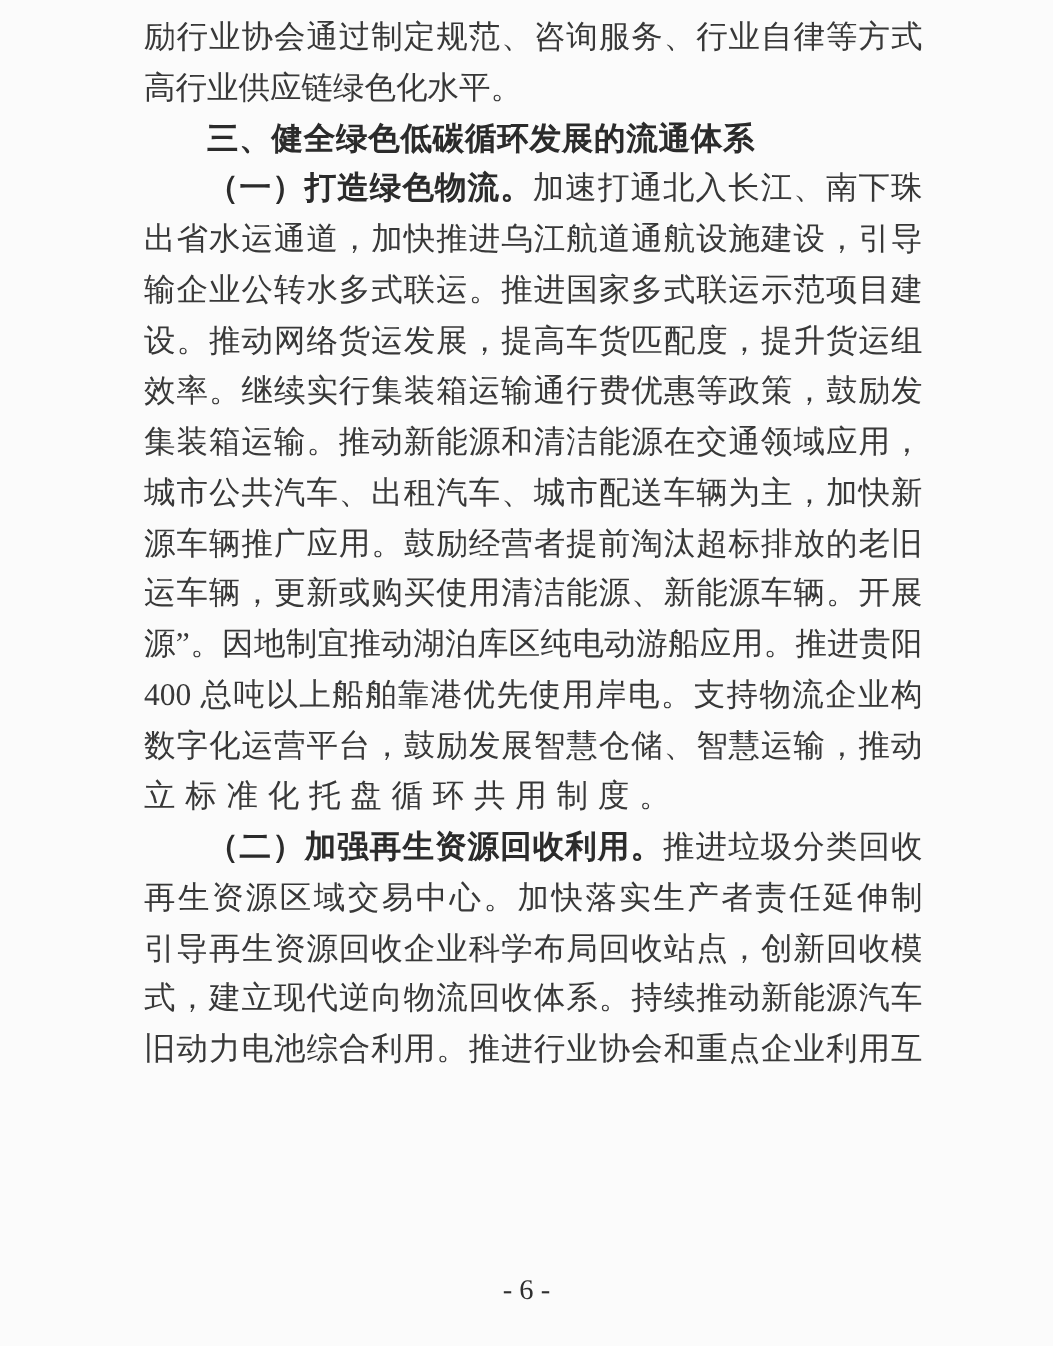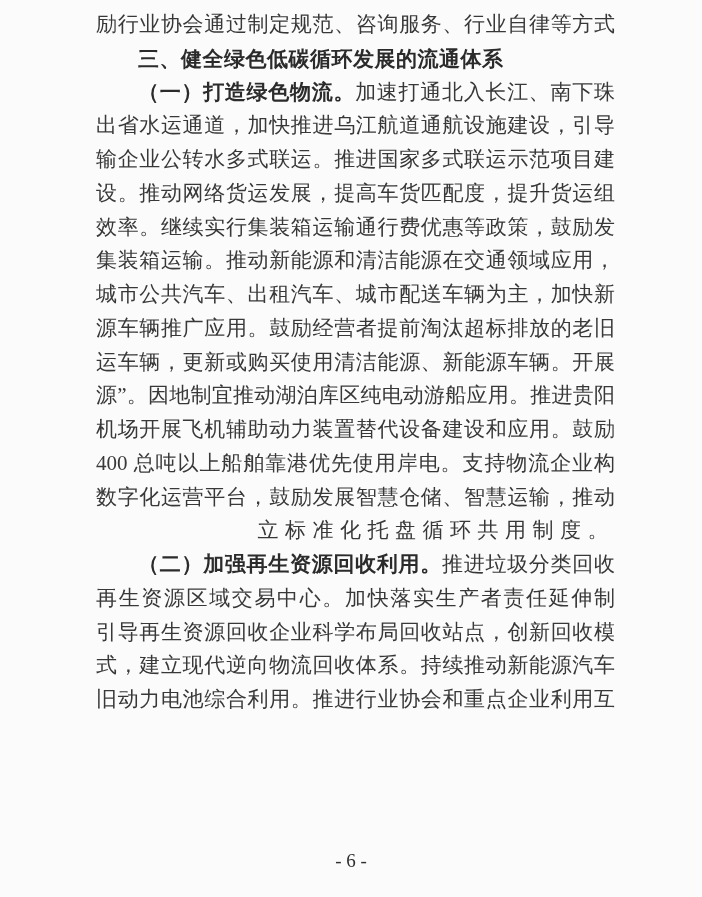--- a/index.html
+++ b/index.html
@@ -35,21 +35,21 @@
   .line.fill {
     white-space: normal;
     text-align-last: justify;
   }
   
   .line.end {
     text-align: left;
     text-align-last: auto;
   }
   .line.indent { padding-left: 42px; }
-  .line.sp { letter-spacing: 6.5px; text-align: right; }
+  .line.sp { letter-spacing: 6.5px; }
   .line .b { font-weight: 700; color: #2b2b2b; }
   .line.heading {
     font-family: "Liberation Sans", "DejaVu Sans", sans-serif;
     color: #1f1f1f;
     letter-spacing: 0.5px;
   }
   .footer {
     position: absolute;
     left: 0;
     top: 850px;
@@ -59,32 +59,32 @@
     color: #2f2f2f;
     font-family: "Liberation Serif", "DejaVu Serif", serif;
   }
 </style>
 </head>
 <body>
 
 <div class="page">
   <div class="doc">
       <div class="line fill"><span>励行业协会通过制定规范、咨询服务、行业自律等方式提</span></div>
+      <div class="line end"><span>高行业供应链绿色化水平。</span></div>
       <div class="line end indent heading"><span class="b">三、健全绿色低碳循环发展的流通体系</span></div>
       <div class="line fill indent"><span class="b">（一）打造绿色物流。</span><span>加速打通北入长江、南下珠江</span></div>
       <div class="line fill"><span>出省水运通道，加快推进乌江航道通航设施建设，引导运</span></div>
       <div class="line fill"><span>输企业公转水多式联运。推进国家多式联运示范项目建</span></div>
       <div class="line fill"><span>设。推动网络货运发展，提高车货匹配度，提升货运组织</span></div>
       <div class="line fill"><span>效率。继续实行集装箱运输通行费优惠等政策，鼓励发展</span></div>
       <div class="line fill"><span>集装箱运输。推动新能源和清洁能源在交通领域应用，以</span></div>
       <div class="line fill"><span>城市公共汽车、出租汽车、城市配送车辆为主，加快新能</span></div>
       <div class="line fill"><span>源车辆推广应用。鼓励经营者提前淘汰超标排放的老旧营</span></div>
       <div class="line fill"><span>运车辆，更新或购买使用清洁能源、新能源车辆。开展内</span></div>
       <div class="line fill"><span>源”。因地制宜推动湖泊库区纯电动游船应用。推进贵阳</span></div>
-      <div class="line fill"><span>机场开展飞机辅助动力装置替代设备建设和应用。鼓励</span></div>
       <div class="line fill"><span>400 总吨以上船舶靠港优先使用岸电。支持物流企业构建</span></div>
       <div class="line fill"><span>数字化运营平台，鼓励发展智慧仓储、智慧运输，推动建</span></div>
       <div class="line end sp"><span>立标准化托盘循环共用制度。</span></div>
       <div class="line fill indent"><span class="b">（二）加强再生资源回收利用。</span><span>推进垃圾分类回收体</span></div>
       <div class="line fill"><span>再生资源区域交易中心。加快落实生产者责任延伸制度，</span></div>
       <div class="line fill"><span>引导再生资源回收企业科学布局回收站点，创新回收模</span></div>
       <div class="line fill"><span>式，建立现代逆向物流回收体系。持续推动新能源汽车废</span></div>
       <div class="line fill"><span>旧动力电池综合利用。推进行业协会和重点企业利用互联</span></div>
     </div>
   <div class="footer">- 6 -</div>

